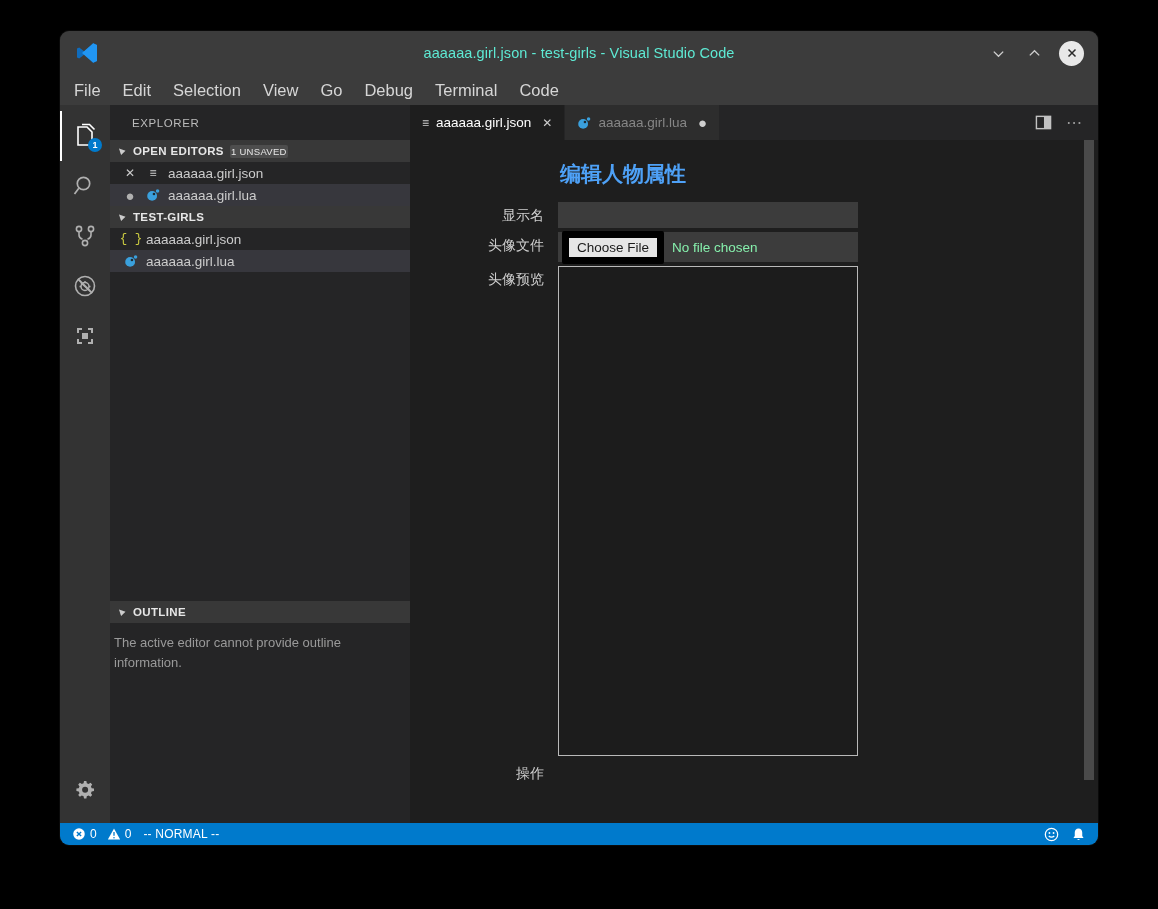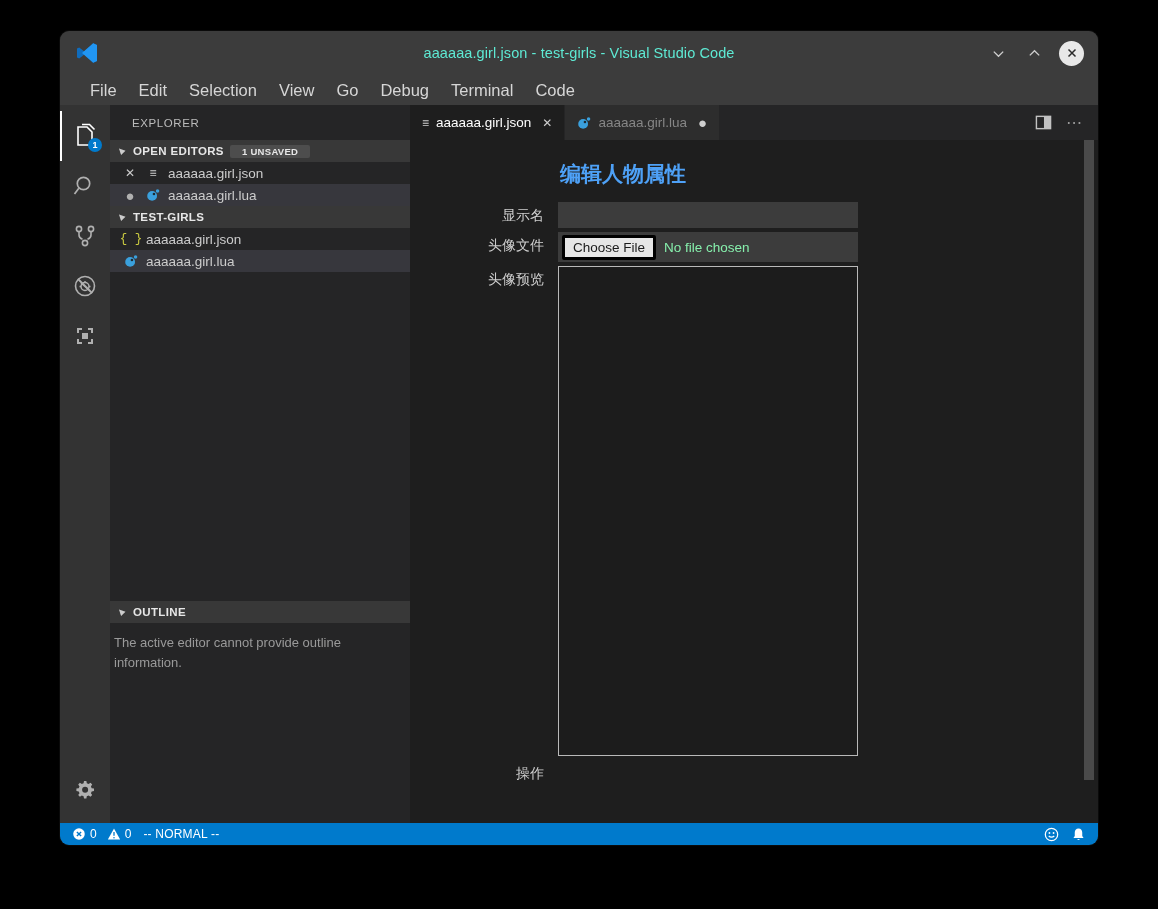--- a/index.html
+++ b/index.html
@@ -35,21 +35,21 @@
     font-size: 14.5px; color: #5eead4; letter-spacing: .1px;
     pointer-events: none;
   }
   .win-controls { margin-left: auto; display: flex; align-items: center; gap: 14px; margin-right: 14px; z-index:2; }
   .win-btn { width: 22px; height: 22px; display: flex; align-items: center; justify-content: center; color: #cfcfcf; cursor: pointer; }
   .win-btn.close { background: #e8e8e8; color: #2b2b2b; border-radius: 50%; width: 25px; height: 25px; }
 
   
   .menubar {
     height: 30px; background: #3c3c3c; display: flex; align-items: center;
-    padding-left: 20px; gap: 2px; flex: 0 0 auto;
+    padding-left: 4px; gap: 2px; flex: 0 0 auto;
   }
   .menu-item {
     font-size: 16.5px; color: #d6d6d6; padding: 2px 10px; cursor: pointer; white-space: nowrap;
   }
 
   
   .vsbody { flex: 1 1 auto; display: flex; min-height: 0; }
 
   
   .activitybar {
@@ -75,22 +75,22 @@
     height: 35px; display: flex; align-items: center; padding-left: 22px;
     font-size: 11.5px; color: #bbbbbb; letter-spacing: .6px;
   }
   .section-header {
     height: 22px; background: #383838; display: flex; align-items: center;
     padding-left: 8px; gap: 6px; cursor: pointer; font-size: 11.5px;
     color: #e7e7e7; font-weight: bold; letter-spacing: .35px;
   }
   .twisty { font-size: 8px; color: #cccccc; transform: rotate(45deg); display:inline-block; width:9px; }
   .badge-unsaved {
-    background: #4d4d4d; color: #e6e6e6; font-size: 9.5px; font-weight: 700;
-    border-radius: 2px; padding: 1px 12px; letter-spacing: .3px;
+    background: #4d4d4d; color: #e6e6e6; font-size: 9.5px; font-weight: 400;
+    border-radius: 2px; padding: 1px 1px; letter-spacing: .3px;
   }
   .tree-row {
     height: 22px; display: flex; align-items: center; gap: 6px;
     padding-left: 12px; font-size: 13.5px; color: #cccccc; cursor: pointer; white-space: nowrap;
   }
   .tree-row.selected { background: #37373d; }
   .oe-action { width: 16px; text-align: center; color: #cccccc; font-size: 12px; }
   .oe-dot { width: 16px; text-align: center; color: #b0b0b0; font-size: 15px; line-height: 1; }
   .filetype-icon { width: 18px; display: flex; align-items: center; justify-content: center; }
   .ic-json { color: #cbcb41; font-size: 12.5px; font-family: "Liberation Mono", monospace; }
@@ -127,21 +127,21 @@
     width: 300px; height: 26px; background: #3c3c3c; border: none; outline: none;
     color: #e8e8e8; font-size: 13px; padding: 0 6px;
     font-family: "Liberation Sans", sans-serif;
   }
   .file-input {
     width: 300px; height: 30px; background: #3c3c3c; display: flex; align-items: center;
     padding: 0 4px; gap: 8px;
   }
   .file-btn {
     background: #e6e6e6; color: #1a1a1a; font-size: 13.5px;
-    border: 3px solid #000000; border-radius: 2px; padding: 2px 8px; cursor: pointer;
+    border: 7px solid #000000; border-radius: 2px; padding: 2px 8px; cursor: pointer;
     font-family: "Liberation Sans", sans-serif;
   }
   .file-name { font-size: 13.5px; color: #86efac; }
   .preview-box {
     width: 300px; height: 490px; background: #1c1c1c; border: 1px solid #b9b9b9;
   }
   .action-btn {
     width: 300px; height: 30px; background: #1271b5; color: #ffffff;
     border: none; font-size: 14px; cursor: pointer; margin-bottom: 5px;
     font-family: "Liberation Sans", sans-serif; display: block;

